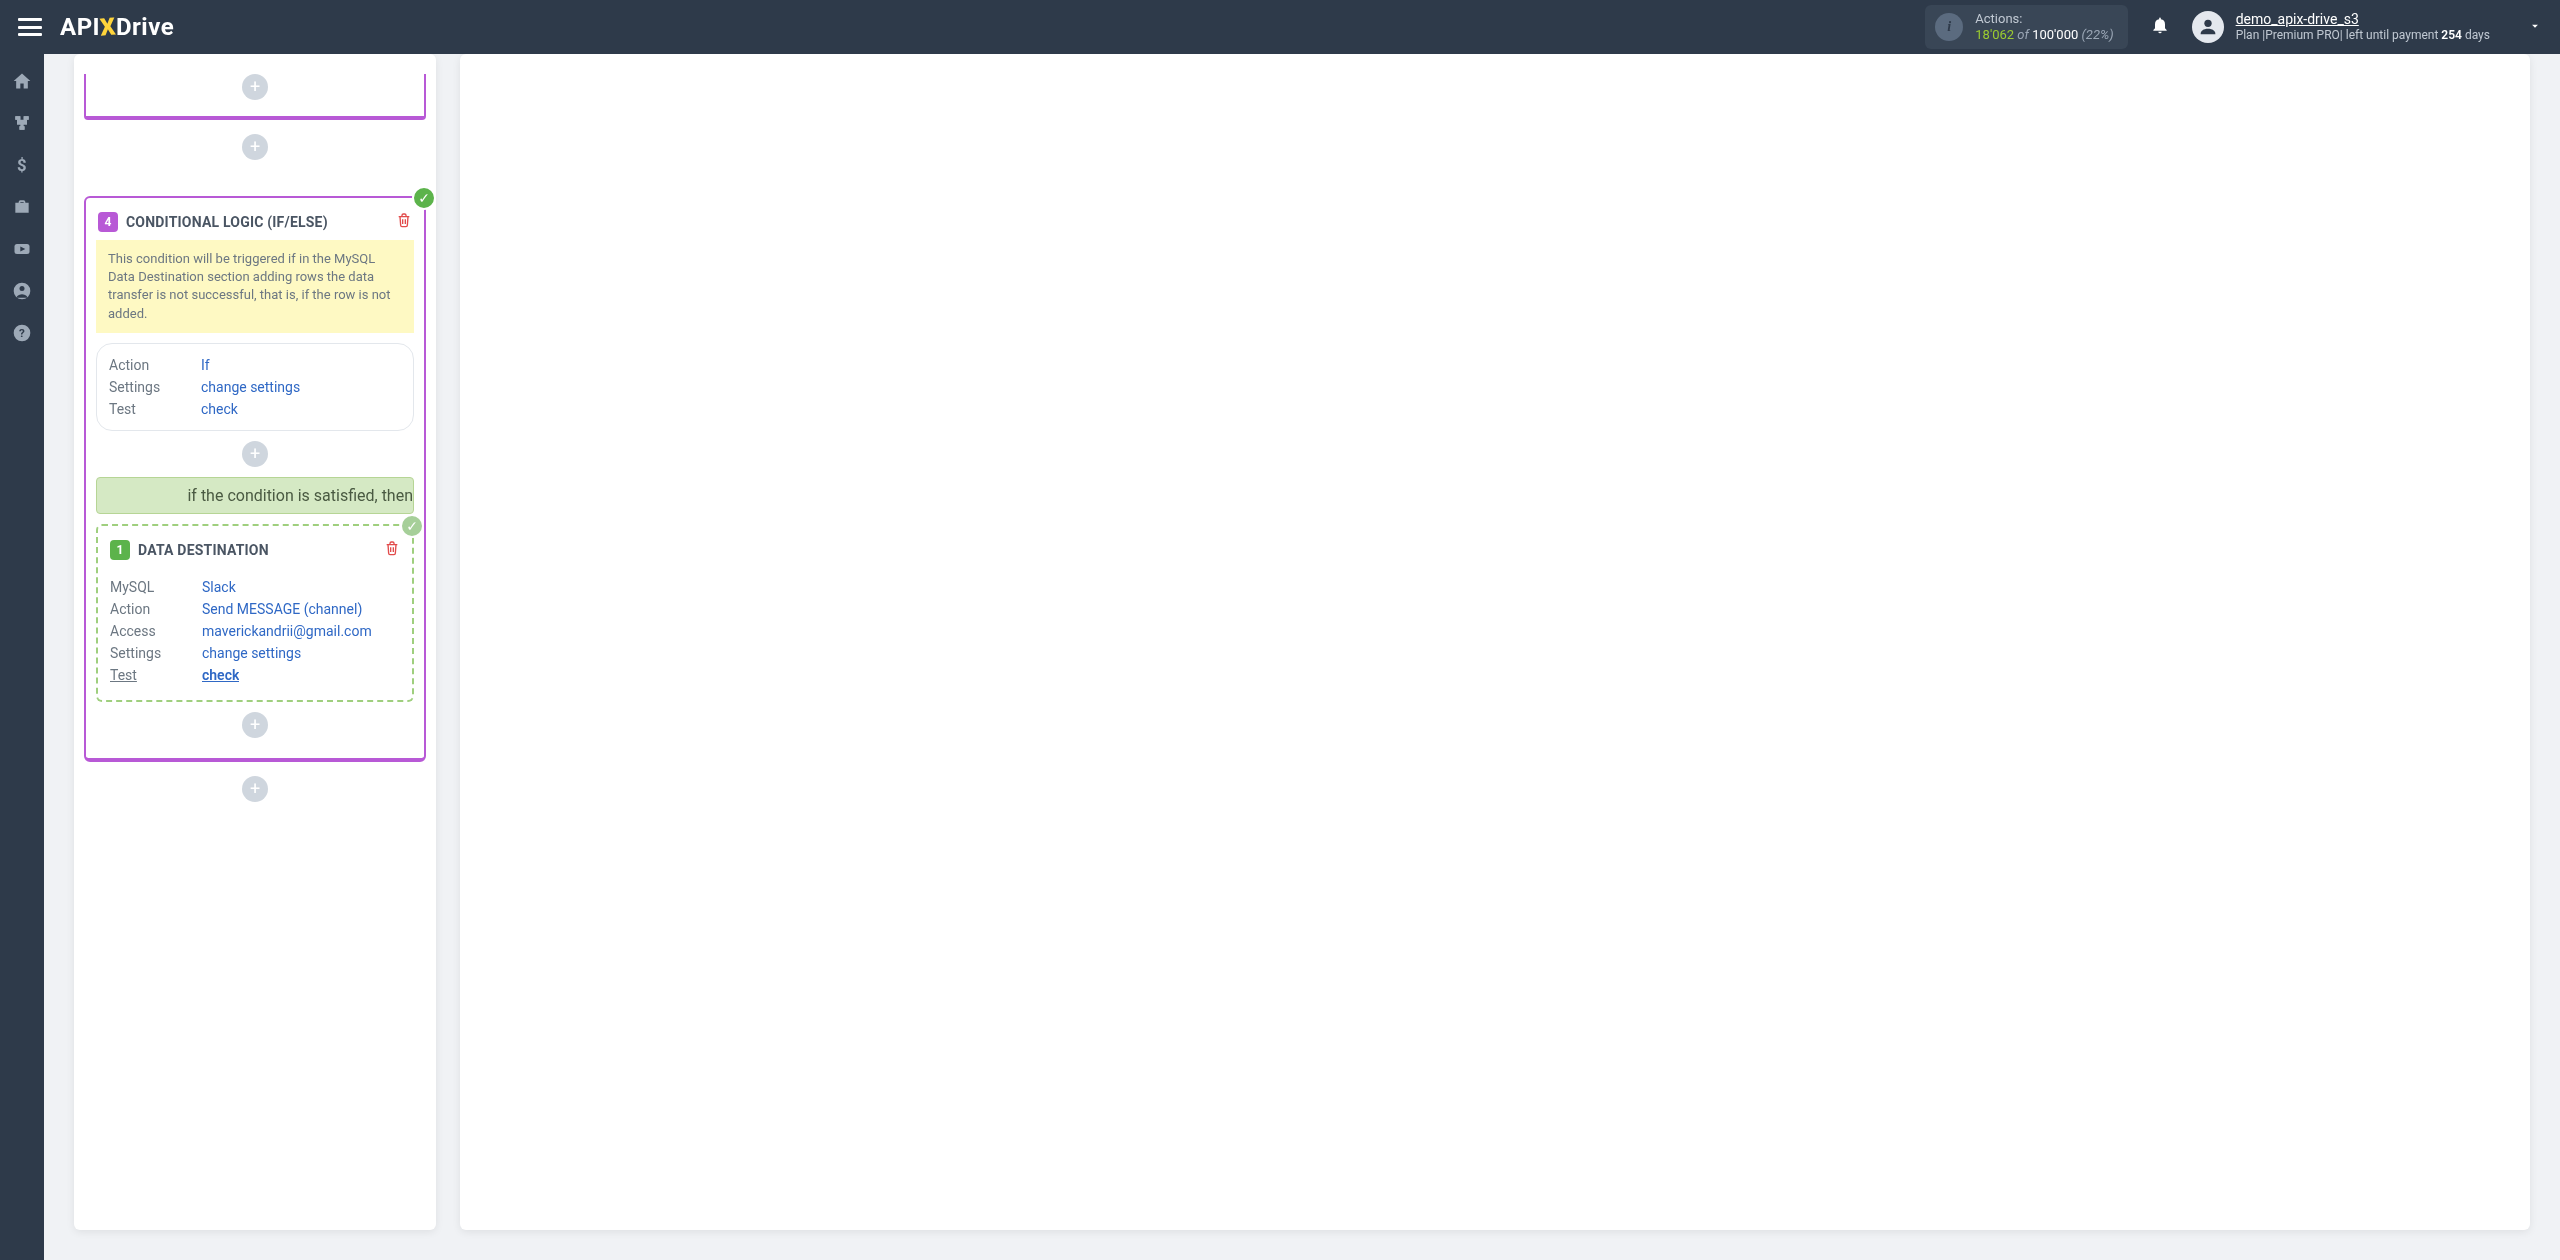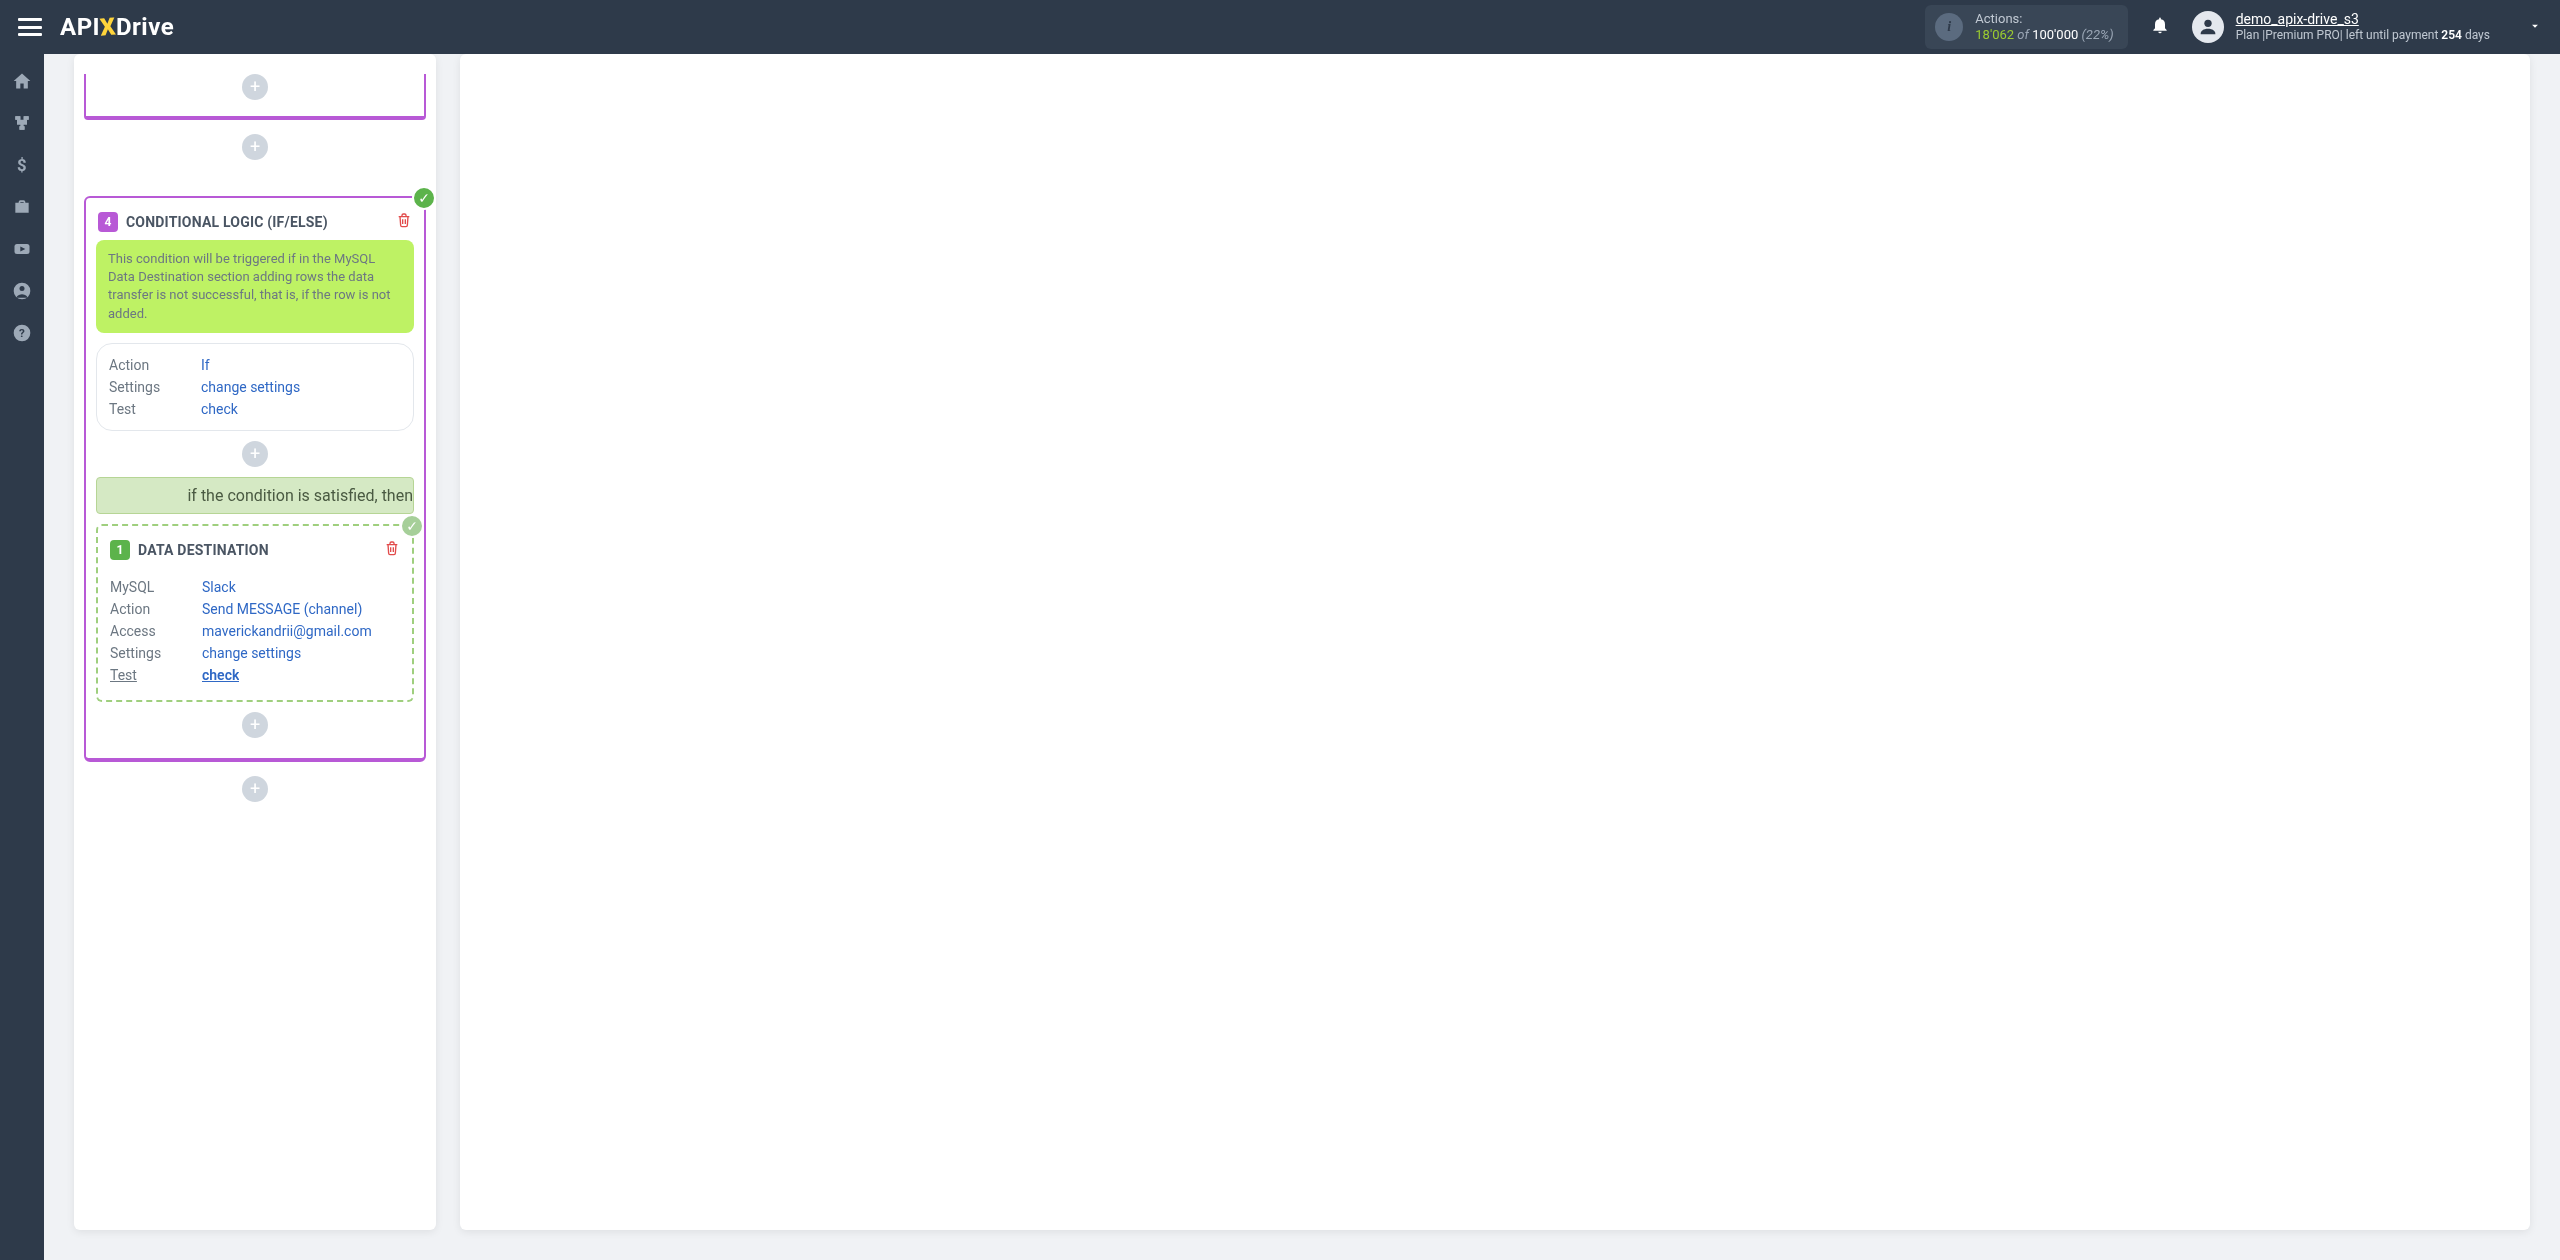--- a/index.html
+++ b/index.html
@@ -76,21 +76,21 @@
   .card-head { display:flex; align-items:center; gap:8px; padding:4px 2px 8px 2px; }
   .num-badge {
     width:20px;height:20px;border-radius:4px;background:#b859d6;color:#fff;font-size:12px;font-weight:700;
     display:flex;align-items:center;justify-content:center;
   }
   .num-badge.green { background:#5cb34b; }
   .card-title { color:#4a5563; font-weight:700; font-size:14px; letter-spacing:.2px; }
   .trash { margin-left:auto; color:#e24b4b; cursor:pointer; font-size:16px; }
 
   .notice {
-    background:#bef264; color:#6c7782; border-radius:8px;
+    background:#fef9c3; color:#6c7782; border-radius:0;
     padding:10px 12px; font-size:13px; line-height:1.4;
   }
 
   .attr-box {
     border:1px solid #e3e7ec; border-radius:16px; margin-top:10px;
     padding: 10px 12px;
   }
   .attr-row { display:flex; gap:10px; padding:3px 0; font-size:14px;}
   .attr-row .k { width:82px; color:#6c7782; }
   .attr-row .v a, .attr-row .v span.link { color:#2f68c5; text-decoration:none; cursor:pointer; }

